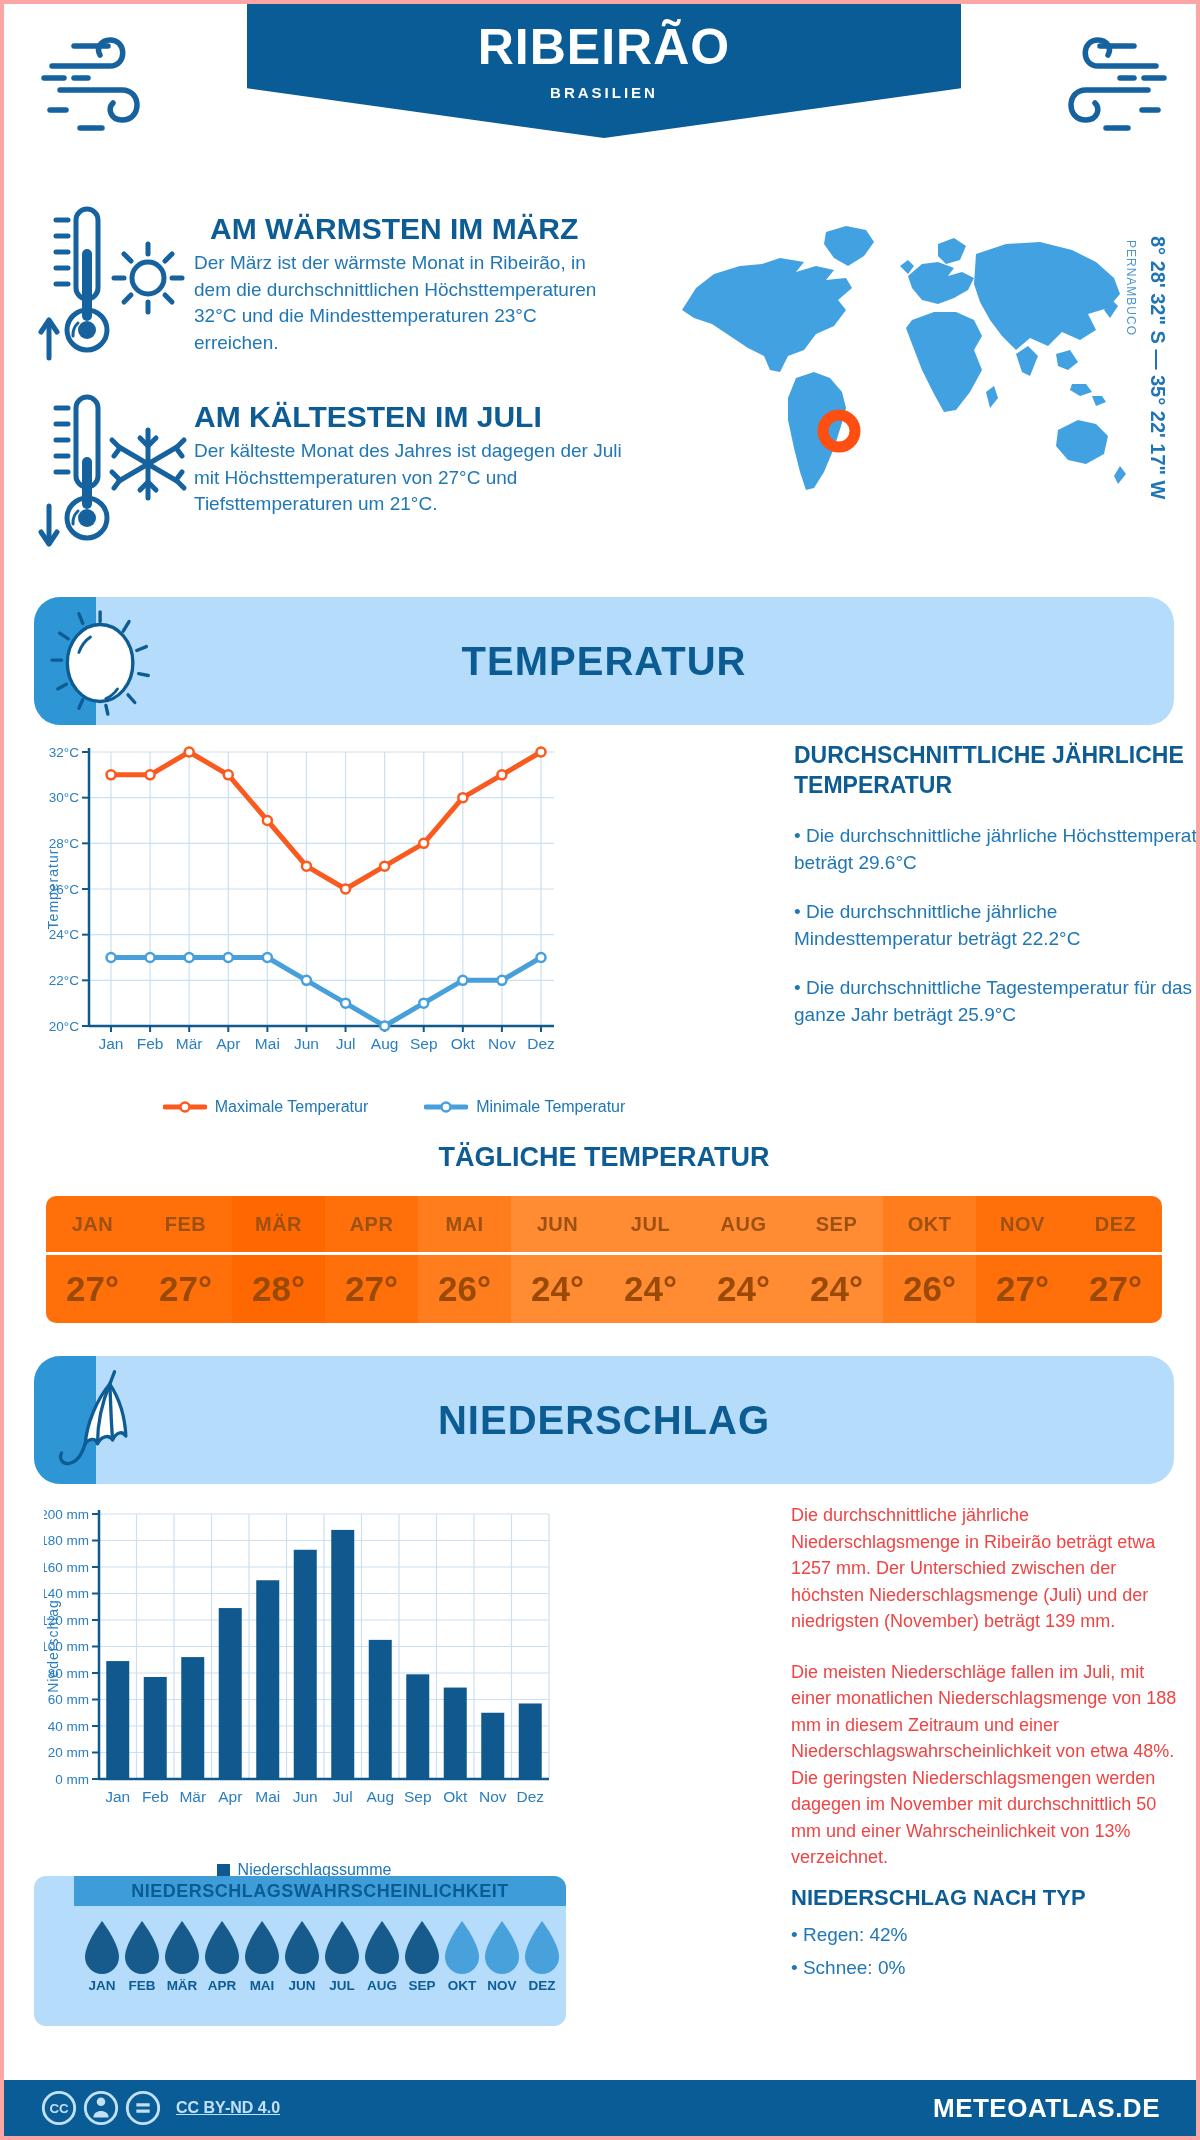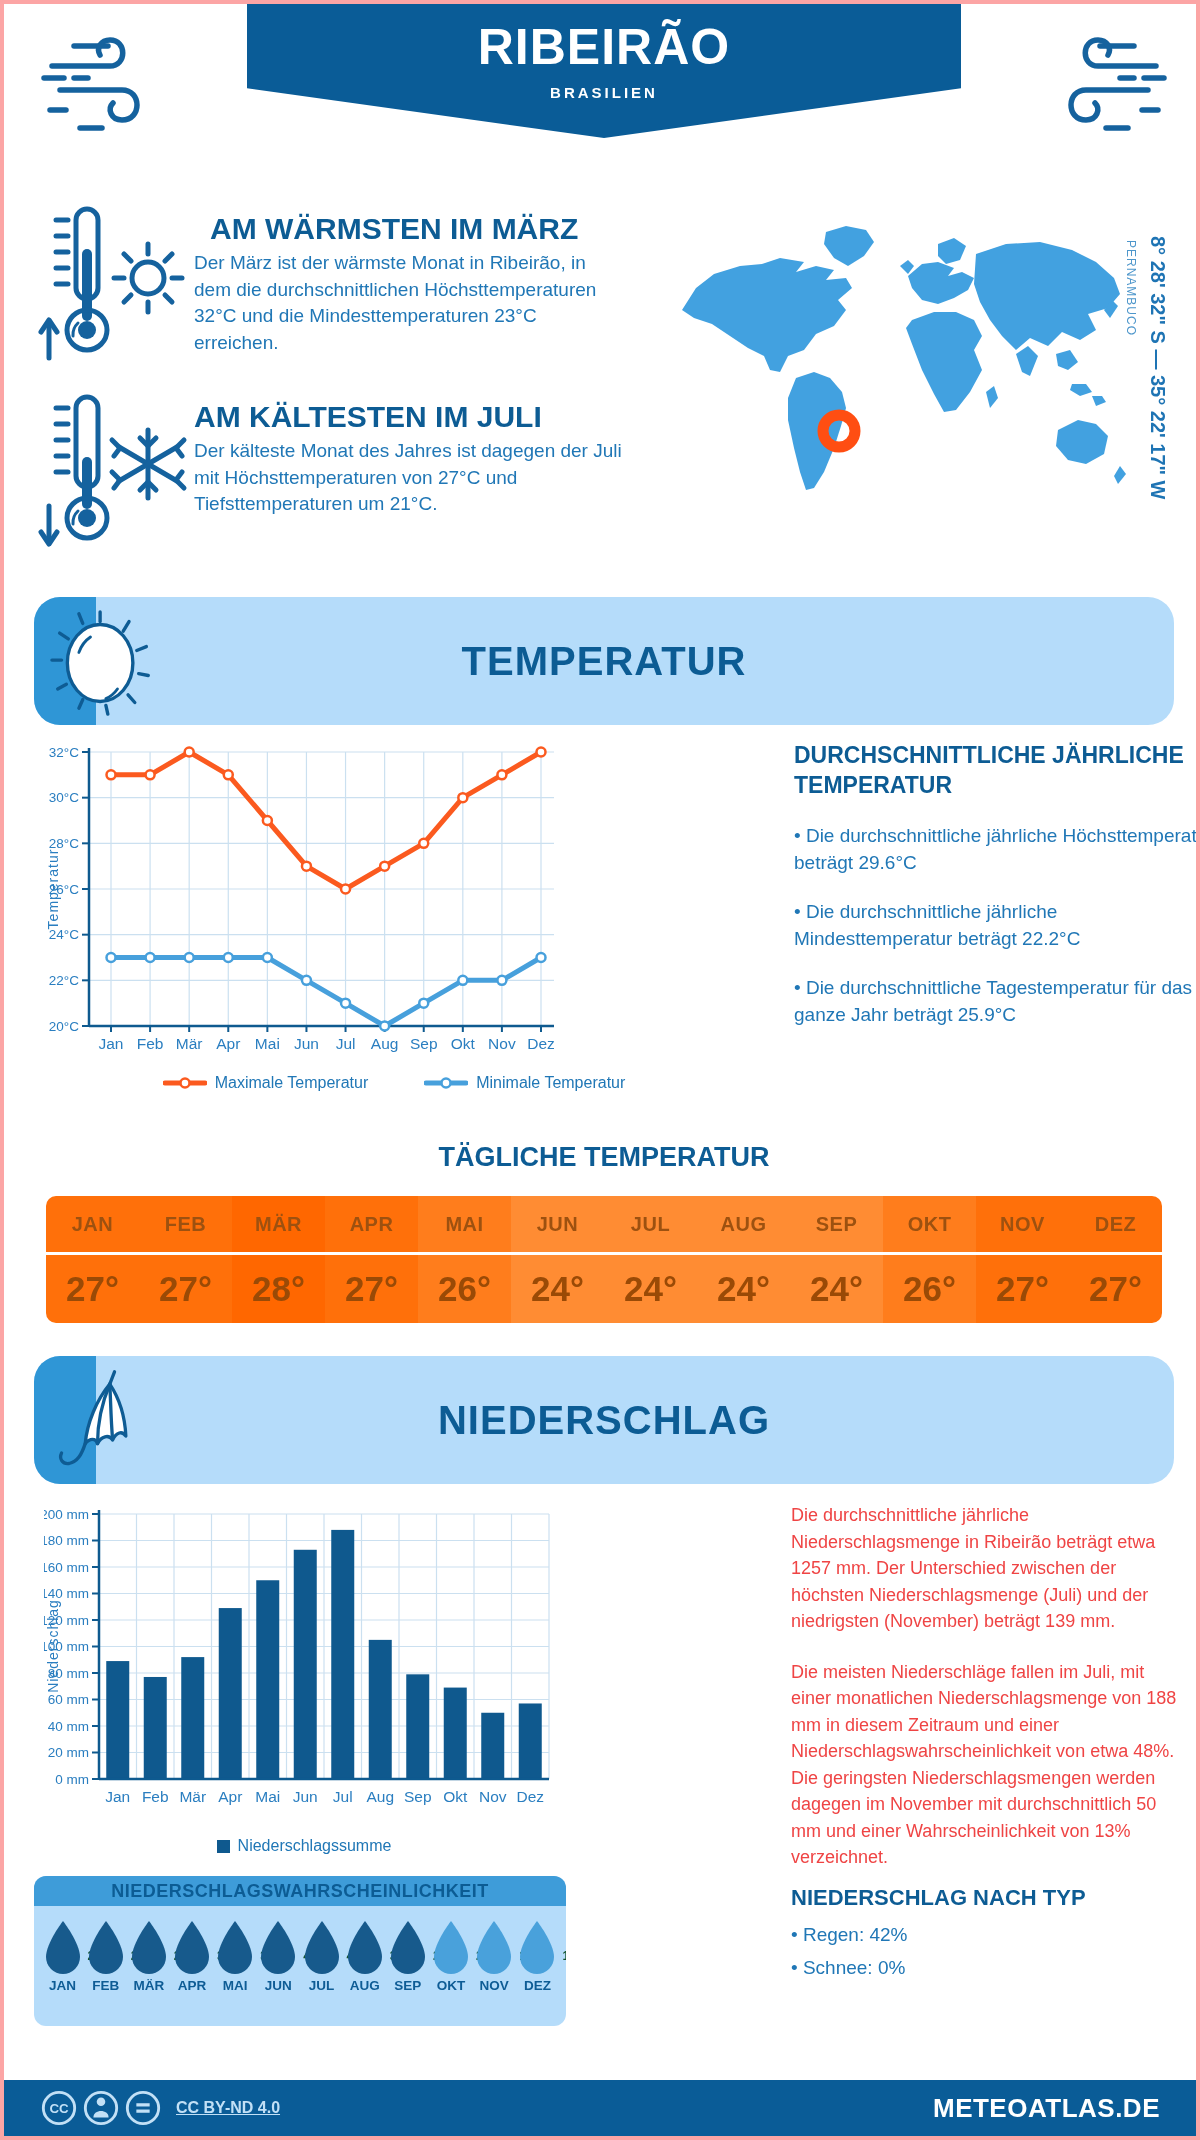--- a/index.html
+++ b/index.html
@@ -28,42 +28,42 @@
   .band { left:30px; width:1140px; height:128px; background:#B5DCFA; border-radius:26px; }
   .band .strip { position:absolute; left:0; top:0; width:62px; height:100%;
                  background:#2F96D6; border-radius:26px 0 0 26px; }
   .band .band-title { position:absolute; left:0; right:0; top:0; height:100%;
                       display:flex; align-items:center; justify-content:center;
                       color:#0C5C94; font-size:40px; font-weight:bold; letter-spacing:1px; }
   .band-icon { position:absolute; }
 
   svg text { font-family:"Liberation Sans", sans-serif; }
 
-  .legend-row { display:flex; justify-content:center; align-items:flex-start; gap:56px; }
+  .legend-row { display:flex; justify-content:center; align-items:flex-start; gap:56px;margin-top:24px; }
   .legend-item { display:flex; align-items:center; gap:8px; color:#2077B6; font-size:16px; }
   .legend-sq { display:inline-block; width:13px; height:13px; }
 
   .col-heading { color:#0D5C94; font-size:23px; font-weight:bold; line-height:30px; }
   .bullet { color:#2077B6; font-size:19px; line-height:27px; margin-top:22px; }
 
   .daily-title { left:0; width:1200px; text-align:center; color:#0D5C94;
                  font-size:27px; font-weight:bold; }
   .temp-table { left:42px; top:1192px; width:1116px; height:127px; border-radius:10px;
                 overflow:hidden; display:grid; grid-template-columns:repeat(12,1fr); }
   .temp-col { display:flex; flex-direction:column; }
   .temp-col .m { height:59px; display:flex; align-items:center; justify-content:center;
                  color:#9D5110; font-size:20px; font-weight:bold; letter-spacing:.5px;
                  border-bottom:3px solid #fff; }
   .temp-col .v { flex:1; display:flex; align-items:center; justify-content:center;
                  color:#9A4A06; font-size:35px; font-weight:bold; }
 
   .para { color:#ef4444; font-size:18px; line-height:26.5px; }
 
   .prob-panel { left:30px; top:1872px; width:532px; height:150px; background:#B5DCFA;
-                border-radius:12px; overflow:hidden; }
+                border-radius:12px; overflow:hidden;padding-left:40px; }
   .prob-head { height:30px; background:#3E9CD9; display:flex; align-items:center;
                justify-content:center; color:#0C5C94; font-size:18px; font-weight:bold; letter-spacing:.5px; }
   .drops-row { display:flex; justify-content:space-between; padding:13px 8px 0 8px; }
   .drop-col { width:41px; text-align:center; }
   .drop { position:relative; width:40px; height:56px; margin:0 auto; }
   .drop .pct { position:absolute; left:0; right:0; top:30px; color:#14532d;
                font-size:12px; font-weight:bold;margin-left:45px; }
   .drop-mon { display:block; margin-top:3px; color:#0E5C95; font-size:13.5px; font-weight:bold; }
 
   .footer { left:0; bottom:0; width:100%; height:56px; background:#0A5C97;

